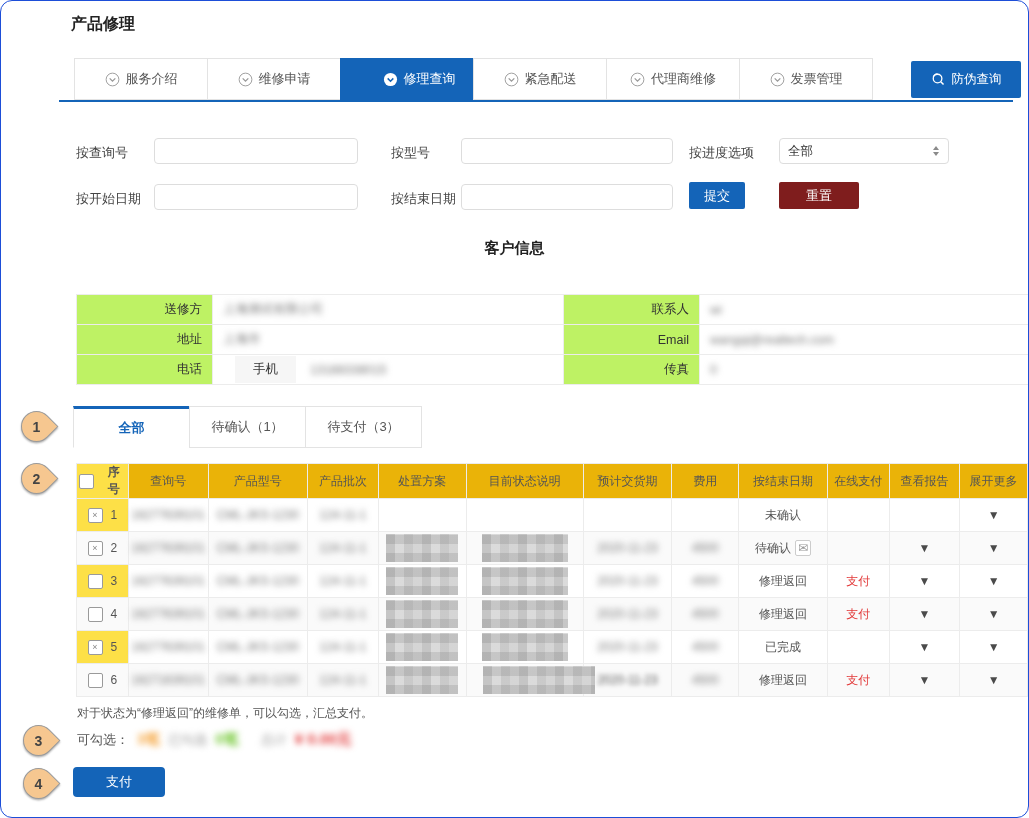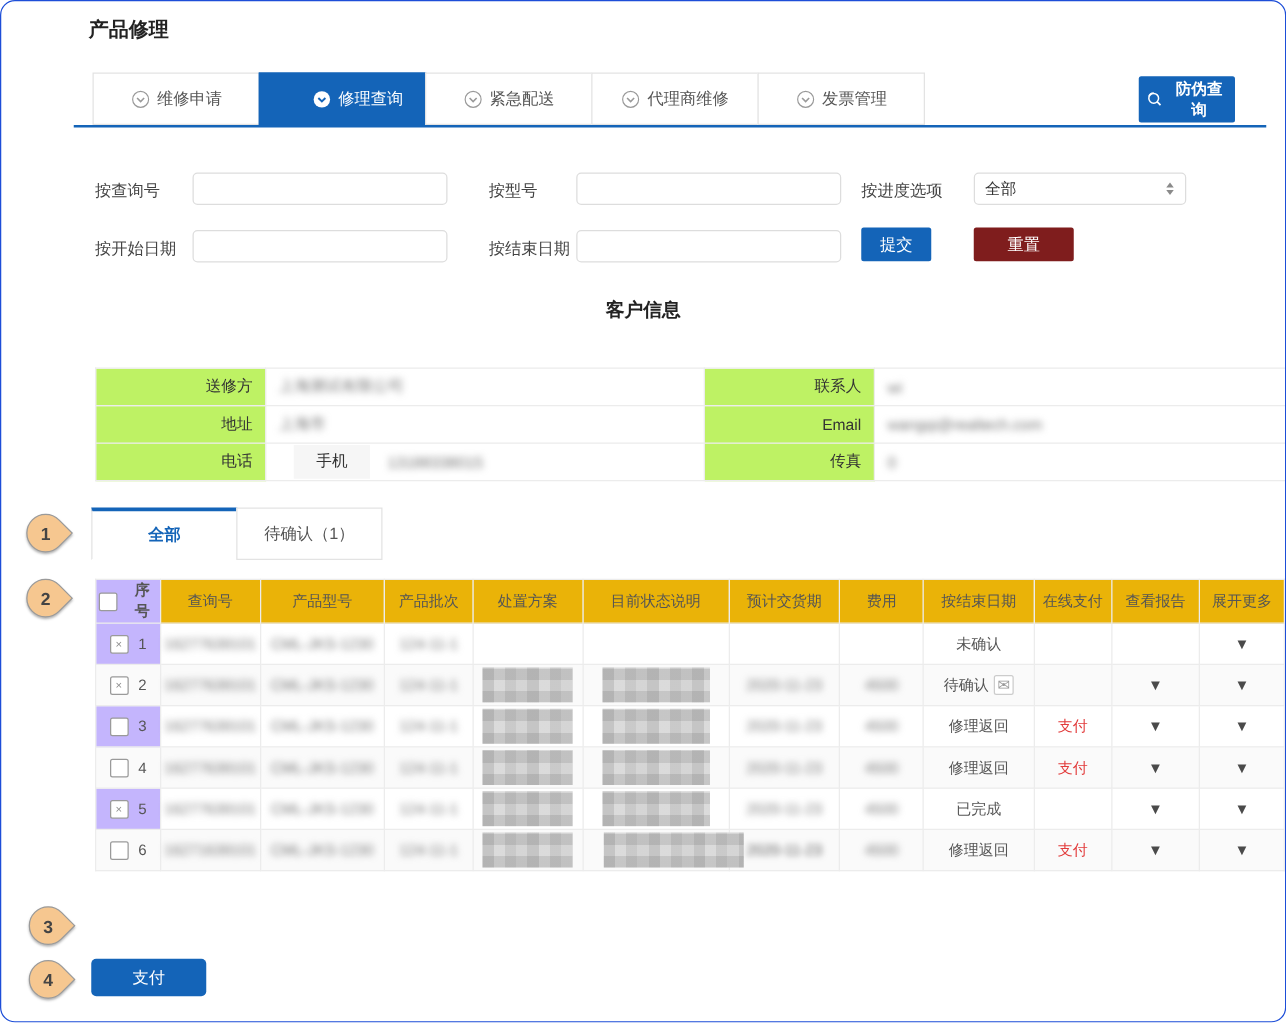--- a/index.html
+++ b/index.html
@@ -8,22 +8,22 @@
   .page-title{position:absolute;left:70px;top:13px;font-size:16px;font-weight:bold;color:#222;}
 
   
   .nav-tabs{position:absolute;left:73px;top:57px;display:flex;}
   .nav-tab{width:134px;height:42px;box-sizing:border-box;border:1px solid #e3e3e3;margin-left:-1px;
            background:#fff;color:#555;font-size:13px;display:flex;align-items:center;justify-content:center;gap:6px;cursor:pointer;}
   .nav-tab:first-child{margin-left:0;}
   .nav-tab.active{background:#1464b8;border-color:#1464b8;color:#fff;padding-left:24px;}
   .nav-tab svg{flex:0 0 auto;}
   .nav-underline{position:absolute;left:58px;top:99px;width:954px;height:2px;background:#1464b8;}
-  .antifake-btn{position:absolute;left:910px;top:60px;width:77px;height:37px;background:#1464b8;color:#fff;border:none;
-           border-radius:2px;font-size:12.5px;display:flex;align-items:center;justify-content:center;gap:6px;cursor:pointer;font-weight:bold;}
+  .antifake-btn{position:absolute;left:910px;top:60px;width:110px;height:37px;background:#1464b8;color:#fff;border:none;
+           border-radius:2px;font-size:12.5px;display:flex;align-items:center;justify-content:center;gap:6px;cursor:pointer;}
 
   
   .flabel{position:absolute;font-size:13px;color:#444;}
   .finput{position:absolute;height:26px;border:1px solid #ddd;border-radius:4px;box-sizing:border-box;background:#fff;font-size:12px;padding:0 6px;}
   .fselect{position:absolute;height:26px;border:1px solid #ddd;border-radius:4px;box-sizing:border-box;background:#fff;
            font-size:12.5px;color:#333;display:flex;align-items:center;justify-content:space-between;padding:0 8px;cursor:pointer;}
   .btn{position:absolute;height:27px;border:none;border-radius:2px;color:#fff;font-size:13px;cursor:pointer;}
   .btn-submit{background:#1464b8;}
   .btn-reset{background:#7f1d1d;}
 
@@ -41,21 +41,21 @@
   .sub-tab{width:117px;height:42px;box-sizing:border-box;border:1px solid #e3e3e3;margin-left:-1px;background:#fff;color:#555;
            font-size:13px;display:flex;align-items:center;justify-content:center;cursor:pointer;}
   .sub-tab:first-child{margin-left:0;}
   .sub-tab.active{border-top:3px solid #1464b8;border-bottom:1px solid #fff;color:#1464b8;font-weight:bold;}
 
   
   .main-table{position:absolute;left:75px;top:462px;border-collapse:collapse;table-layout:fixed;}
   .main-table th{background:#eab308;color:#555;font-weight:normal;font-size:12px;height:32px;border:1px solid #ececec;padding:0 2px;}
   .main-table td{border:1px solid #ececec;height:32px;font-size:12px;color:#555;text-align:center;padding:0 2px;overflow:visible;}
   .main-table tr.even td{background:#fafafa;}
-  .main-table td.selcol,.main-table th.selcol{background:#c4b5fd;}
+  .main-table td.selcol,.main-table th.selcol{background:#fde047;}
   .selwrap{display:flex;align-items:center;justify-content:center;gap:8px;}
   .cb{width:13px;height:13px;border:1.5px solid #9a9a9a;border-radius:2px;background:#fff;display:inline-flex;align-items:center;justify-content:center;cursor:pointer;}
   .cb.disabled{color:#8a8a8a;font-size:9px;line-height:1;}
   .cb.disabled::after{content:"×";}
   .tri{color:#4a4a4a;font-size:12px;cursor:pointer;}
   .pay-link{color:#e23b3b;cursor:pointer;}
   .env-icon{color:#999;font-size:12px;border:1px solid #ccc;border-radius:2px;padding:0 2px;margin-left:4px;background:#fff;}
 
   .blur{filter:blur(3px);color:#777;}
   .blur-light{filter:blur(2.5px);}
@@ -84,20 +84,27 @@
   .badge span{transform:rotate(-45deg);font-weight:bold;color:#444;font-size:14px;}
 </style>
 </head>
 <body>
 
 <div class="frame">
 
   <div class="page-title">产品修理</div>
 
   <div class="nav-tabs">
+    <div class="nav-tab">
+      <svg width="15" height="15" viewBox="0 0 16 16">
+          <circle cx="8" cy="8" r="6.8" fill="none" stroke="#9a9a9a"></circle>
+          <path d="M5 6.8l3 3 3-3" fill="none" stroke="#9a9a9a" stroke-width="1.4"></path>
+        </svg>
+      <span>服务介绍</span>
+    </div>
     <div class="nav-tab">
       <svg width="15" height="15" viewBox="0 0 16 16">
           <circle cx="8" cy="8" r="6.8" fill="none" stroke="#9a9a9a"></circle>
           <path d="M5 6.8l3 3 3-3" fill="none" stroke="#9a9a9a" stroke-width="1.4"></path>
         </svg>
       <span>维修申请</span>
     </div>
     <div class="nav-tab active">
       <svg width="15" height="15" viewBox="0 0 16 16">
           <circle cx="8" cy="8" r="7" fill="#fff"></circle>
@@ -182,20 +189,21 @@
       </td>
       <td class="lbl">传真</td>
       <td class="val"><span class="blur">0</span></td>
     </tr>
   </tbody>
     </table>
 
   <div class="sub-tabs">
     <div class="sub-tab active">全部</div>
     <div class="sub-tab">待确认（1）</div>
+    <div class="sub-tab">待支付（3）</div>
   </div>
 
   <table class="main-table">
     <colgroup>
       <col style="width:52px">
         <col style="width:80px">
         <col style="width:101px">
         <col style="width:72px">
       <col style="width:88px">
         <col style="width:92px">
@@ -362,20 +370,29 @@
       <td><span class="blur-light">2020-11-23</span></td>
       <td><span class="blur">4500</span></td>
       <td>修理返回</td>
       <td><span class="pay-link">支付</span></td>
       <td><span class="tri">▼</span></td>
       <td><span class="tri">▼</span></td>
     </tr>
   </tbody>
     </table>
 
+  <div class="note">对于状态为“修理返回”的维修单，可以勾选，汇总支付。</div>
+  <div class="summary">
+    <span>可勾选：</span>
+    <span class="sum-orange blur">3笔</span>
+    <span class="sum-gray blur">已勾选</span>
+    <span class="sum-green blur">0笔</span>
+    <span class="sum-gray blur" style="margin-left:14px;">总计</span>
+    <span class="sum-red blur">¥ 0.00元</span>
+  </div>
   <button class="pay-btn">支付</button>
 
   <div class="badge" style="left:20px;top:410px;">
       <span>1</span>
     </div>
   <div class="badge" style="left:20px;top:462px;">
       <span>2</span>
     </div>
   <div class="badge" style="left:22px;top:724px;">
       <span>3</span>

